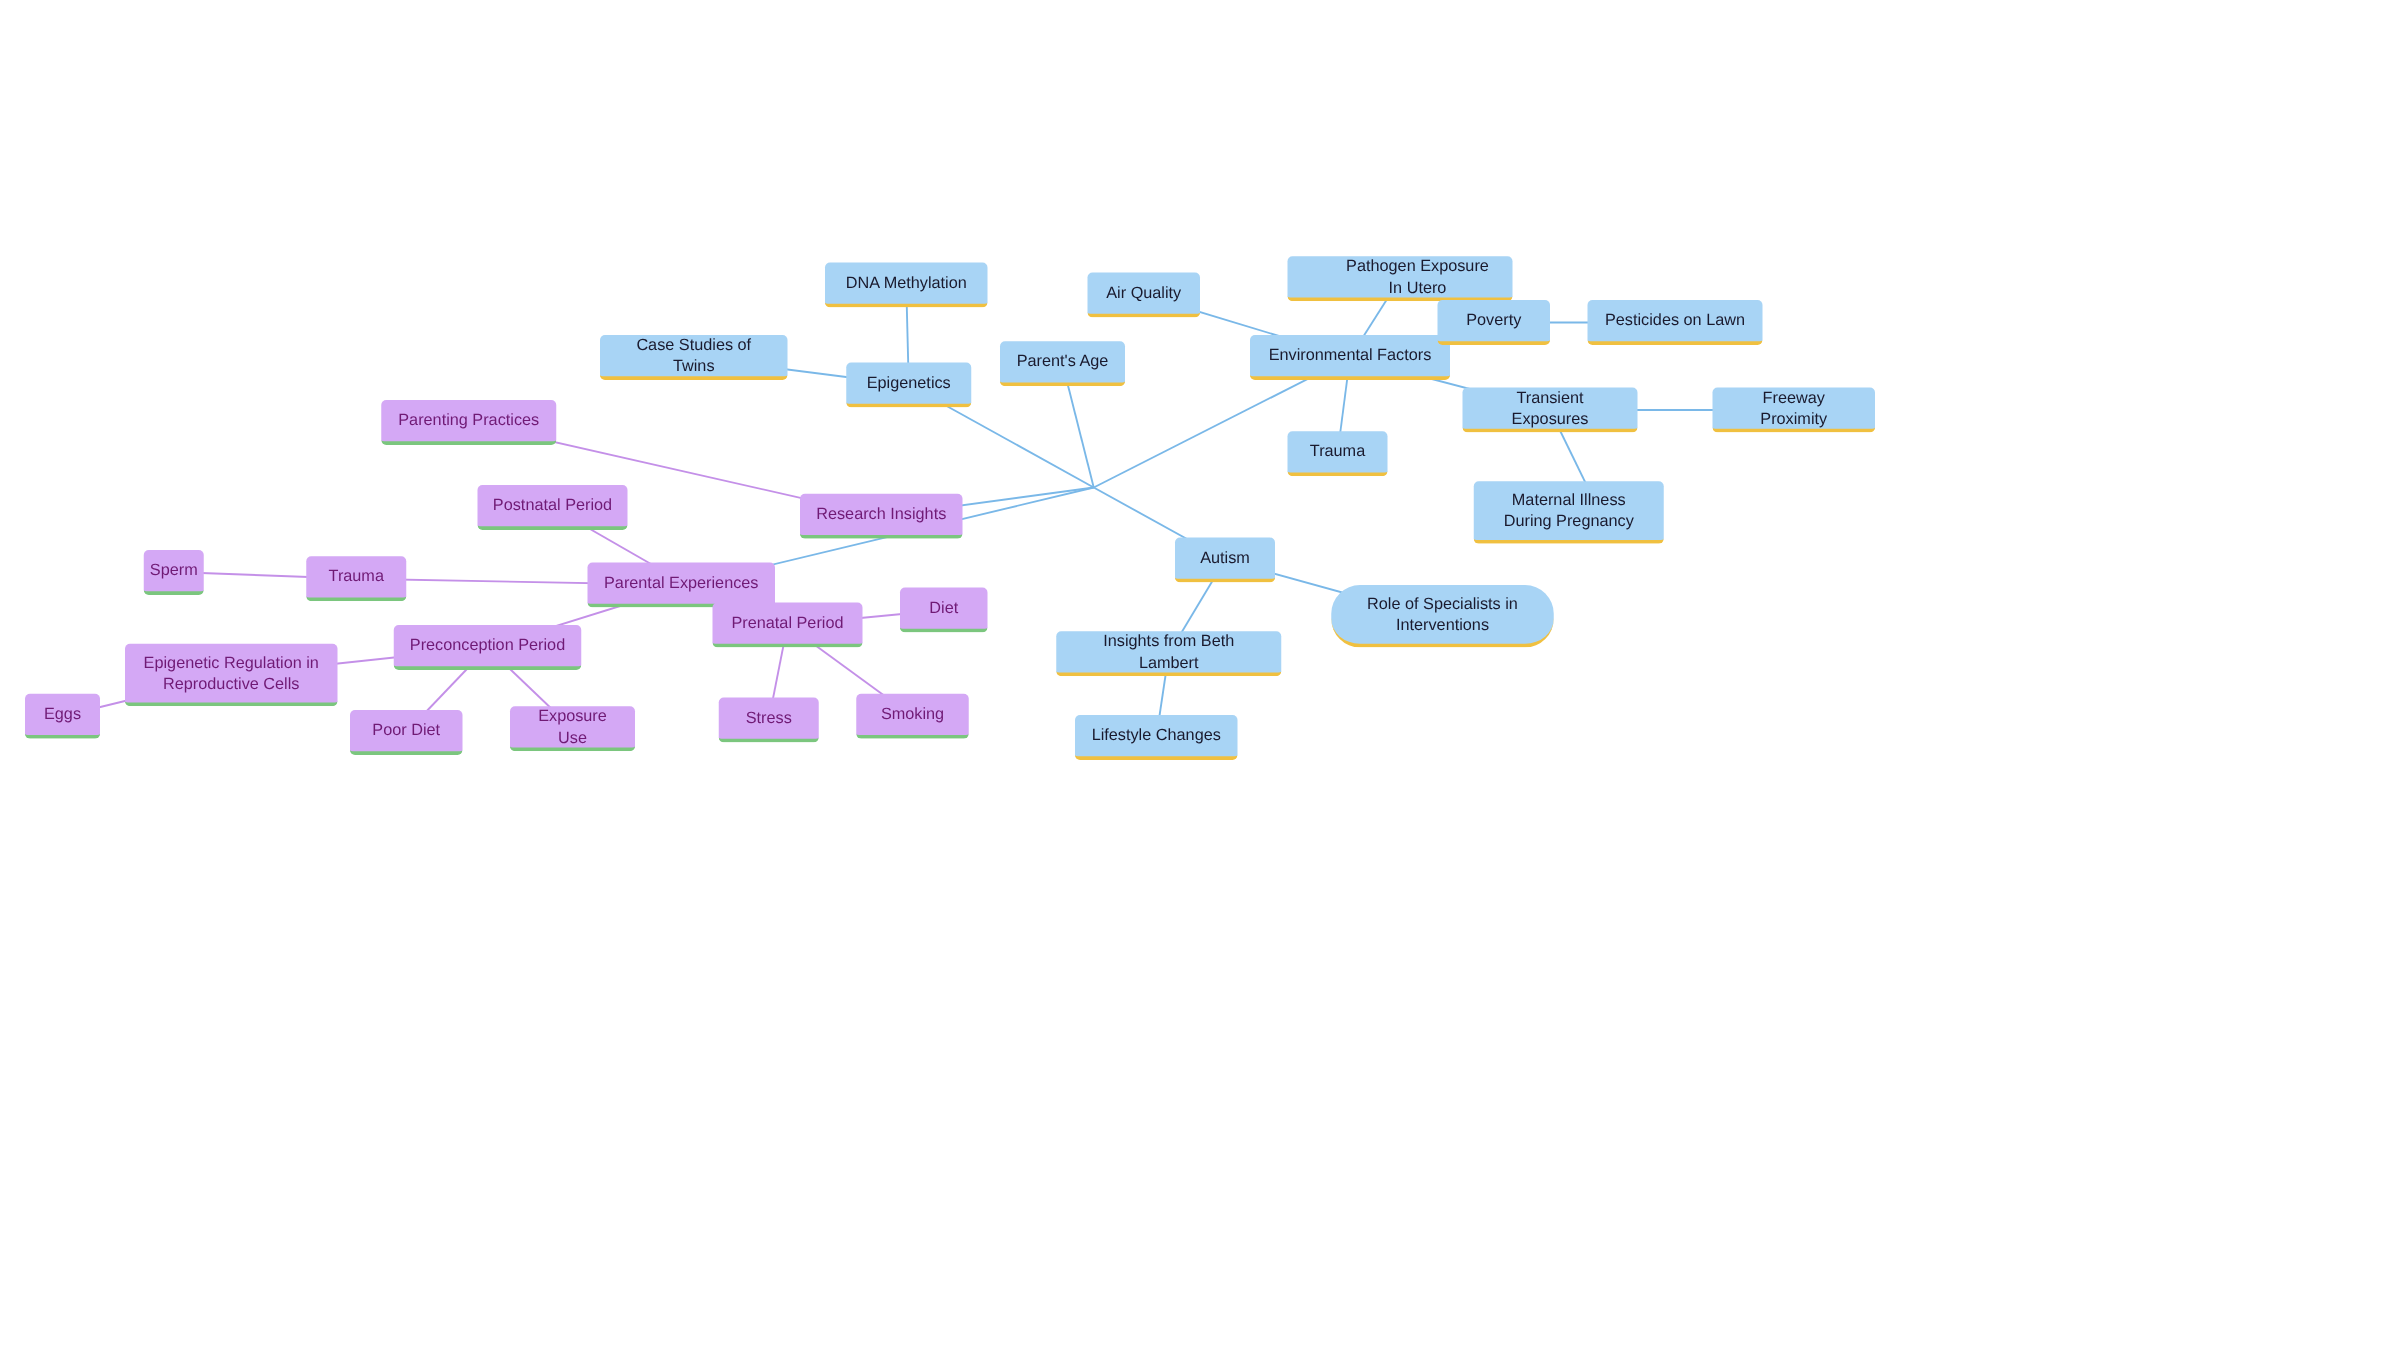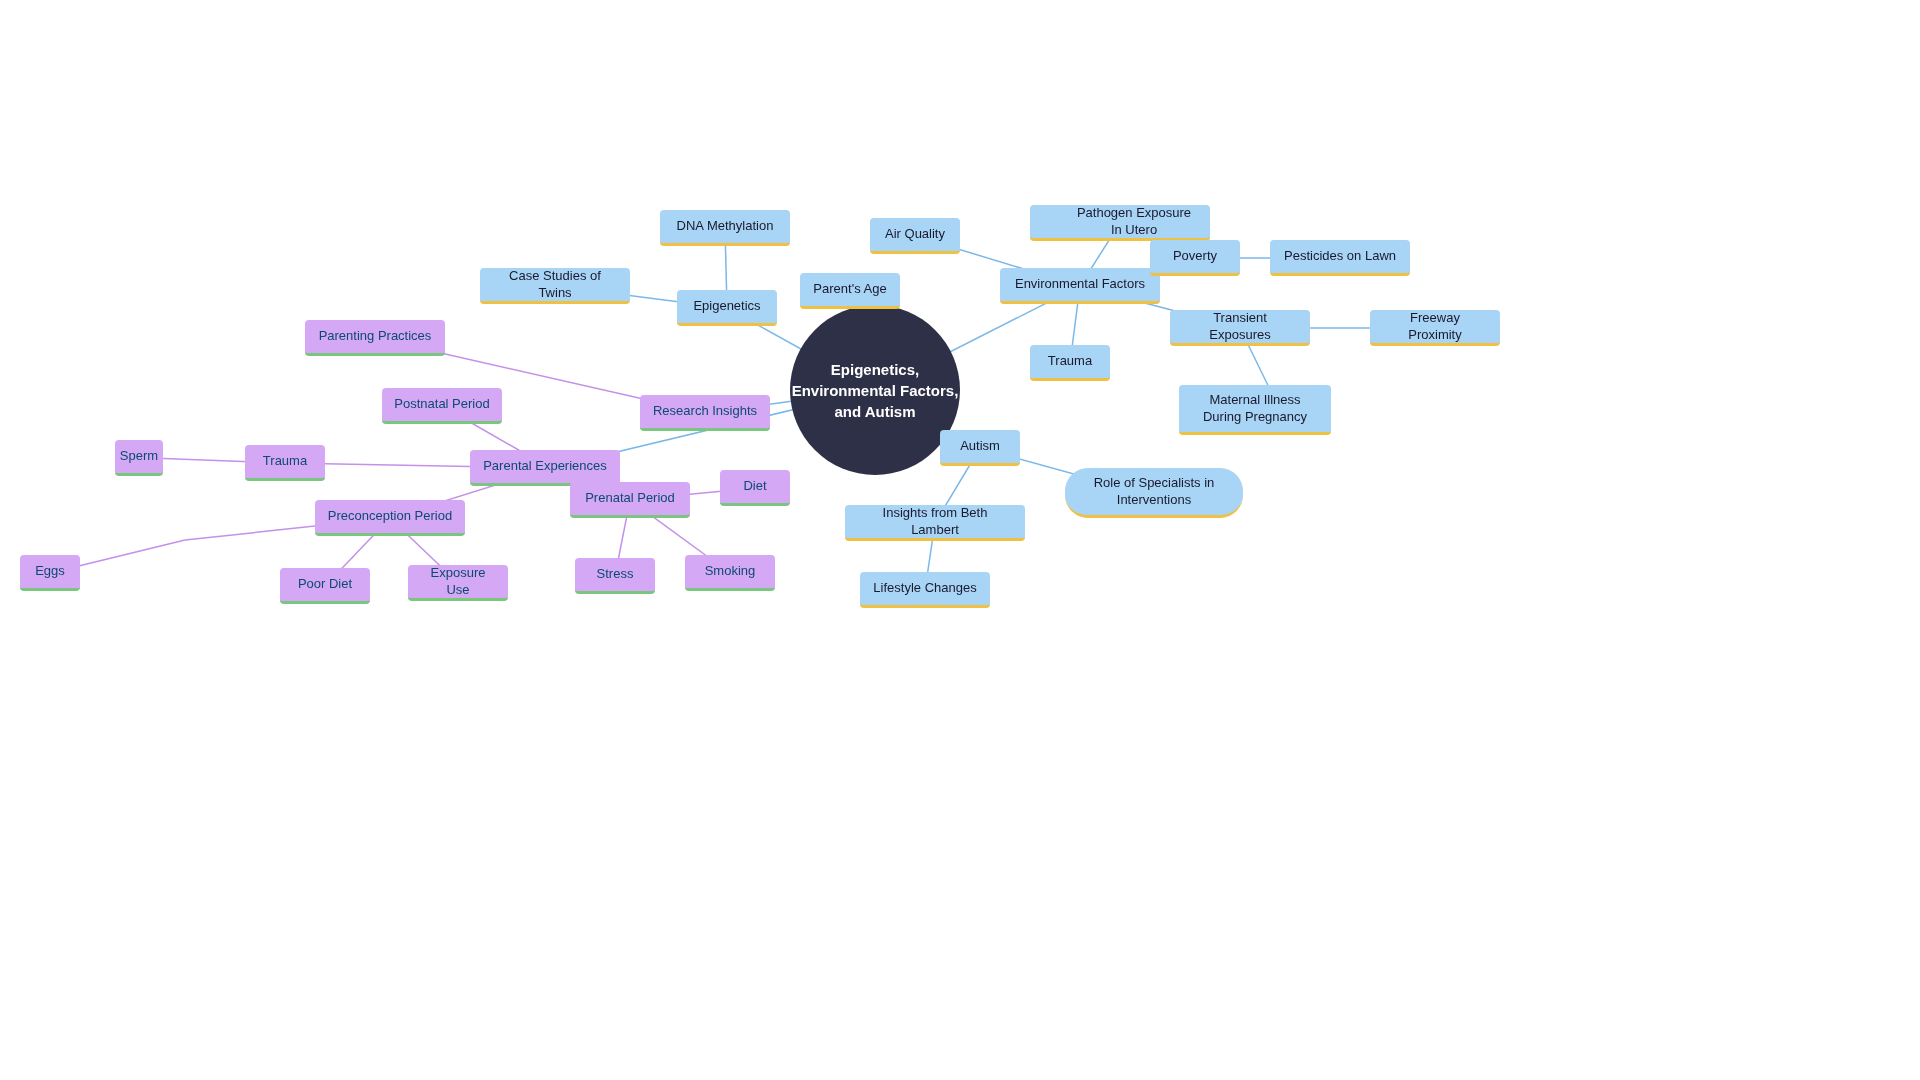--- a/index.html
+++ b/index.html
@@ -49,21 +49,21 @@
       cursor: pointer;
       line-height: 1.4;
     }
     .node-blue {
       background: #a8d4f5;
       color: #1a1a2e;
       border-bottom: 3px solid #f0c040;
     }
     .node-purple {
       background: #d4a8f5;
-      color: #0c4a6e;
+      color: #701a75;
       border-bottom: 3px solid #7bc67e;
     }
   </style>
 </head>
 <body>
 
 <div id="mindmap-canvas">
   <svg id="connections">
       <line x1="875" y1="390" x2="727" y2="308" stroke="#7ab8e8" stroke-width="1.5"></line>
       <line x1="875" y1="390" x2="850" y2="291" stroke="#7ab8e8" stroke-width="1.5"></line>
@@ -91,22 +91,20 @@
       <line x1="550" y1="468" x2="285" y2="463" stroke="#c490e8" stroke-width="1.5"></line>
       <line x1="285" y1="463" x2="150" y2="458" stroke="#c490e8" stroke-width="1.5"></line>
       <line x1="390" y1="518" x2="185" y2="540" stroke="#c490e8" stroke-width="1.5"></line>
       <line x1="185" y1="540" x2="50" y2="573" stroke="#c490e8" stroke-width="1.5"></line>
       <line x1="390" y1="518" x2="325" y2="586" stroke="#c490e8" stroke-width="1.5"></line>
       <line x1="390" y1="518" x2="458" y2="583" stroke="#c490e8" stroke-width="1.5"></line>
       <line x1="630" y1="500" x2="755" y2="488" stroke="#c490e8" stroke-width="1.5"></line>
       <line x1="630" y1="500" x2="730" y2="573" stroke="#c490e8" stroke-width="1.5"></line>
       <line x1="630" y1="500" x2="615" y2="576" stroke="#c490e8" stroke-width="1.5"></line>
     </svg>
-<div class="node-center" style="left: 790px; top: 305px; width: 170px; height: 170px; font-size: 15px;">Epigenetics, Environmental
-Factors, and Autism</div>
     <div class="node node-blue" style="left: 660px; top: 210px; width: 130px; height: 36px;">DNA Methylation</div>
     <div class="node node-blue" style="left: 677px; top: 290px; width: 100px; height: 36px;">Epigenetics</div>
     <div class="node node-blue" style="left: 480px; top: 268px; width: 150px; height: 36px;">Case Studies of Twins</div>
     <div class="node node-blue" style="left: 800px; top: 273px; width: 100px; height: 36px;">Parent's Age</div>
     <div class="node node-blue" style="left: 870px; top: 218px; width: 90px; height: 36px;">Air Quality</div>
     <div class="node node-blue" style="left: 1000px; top: 268px; width: 160px; height: 36px;">Environmental Factors</div>
     <div class="node node-blue" style="left: 1030px; top: 205px; width: 180px; height: 36px; padding-left: 40px;">Pathogen Exposure In Utero</div>
     <div class="node node-blue" style="left: 1150px; top: 240px; width: 90px; height: 36px;">Poverty</div>
     <div class="node node-blue" style="left: 1270px; top: 240px; width: 140px; height: 36px;">Pesticides on Lawn</div>
     <div class="node node-blue" style="left: 1170px; top: 310px; width: 140px; height: 36px;">Transient Exposures</div>
@@ -120,19 +118,21 @@
     <div class="node node-blue" style="left: 845px; top: 505px; width: 180px; height: 36px;">Insights from Beth Lambert</div>
     <div class="node node-blue" style="left: 860px; top: 572px; width: 130px; height: 36px;">Lifestyle Changes</div>
     <div class="node node-purple" style="left: 640px; top: 395px; width: 130px; height: 36px;">Research Insights</div>
     <div class="node node-purple" style="left: 470px; top: 450px; width: 150px; height: 36px;">Parental Experiences</div>
     <div class="node node-purple" style="left: 305px; top: 320px; width: 140px; height: 36px;">Parenting Practices</div>
     <div class="node node-purple" style="left: 382px; top: 388px; width: 120px; height: 36px;">Postnatal Period</div>
     <div class="node node-purple" style="left: 570px; top: 482px; width: 120px; height: 36px;">Prenatal Period</div>
     <div class="node node-purple" style="left: 315px; top: 500px; width: 150px; height: 36px;">Preconception Period</div>
     <div class="node node-purple" style="left: 245px; top: 445px; width: 80px; height: 36px;">Trauma</div>
     <div class="node node-purple" style="left: 115px; top: 440px; width: 48px; height: 36px;">Sperm</div>
+    <div class="node node-purple" style="left: 100px; top: 515px; width: 170px; height: 50px;">Epigenetic Regulation in
+Reproductive Cells</div>
     <div class="node node-purple" style="left: 20px; top: 555px; width: 60px; height: 36px;">Eggs</div>
     <div class="node node-purple" style="left: 280px; top: 568px; width: 90px; height: 36px;">Poor Diet</div>
     <div class="node node-purple" style="left: 408px; top: 565px; width: 100px; height: 36px;">Exposure Use</div>
     <div class="node node-purple" style="left: 720px; top: 470px; width: 70px; height: 36px;">Diet</div>
     <div class="node node-purple" style="left: 685px; top: 555px; width: 90px; height: 36px;">Smoking</div>
     <div class="node node-purple" style="left: 575px; top: 558px; width: 80px; height: 36px;">Stress</div>
   </div>
 
 </body></html>

